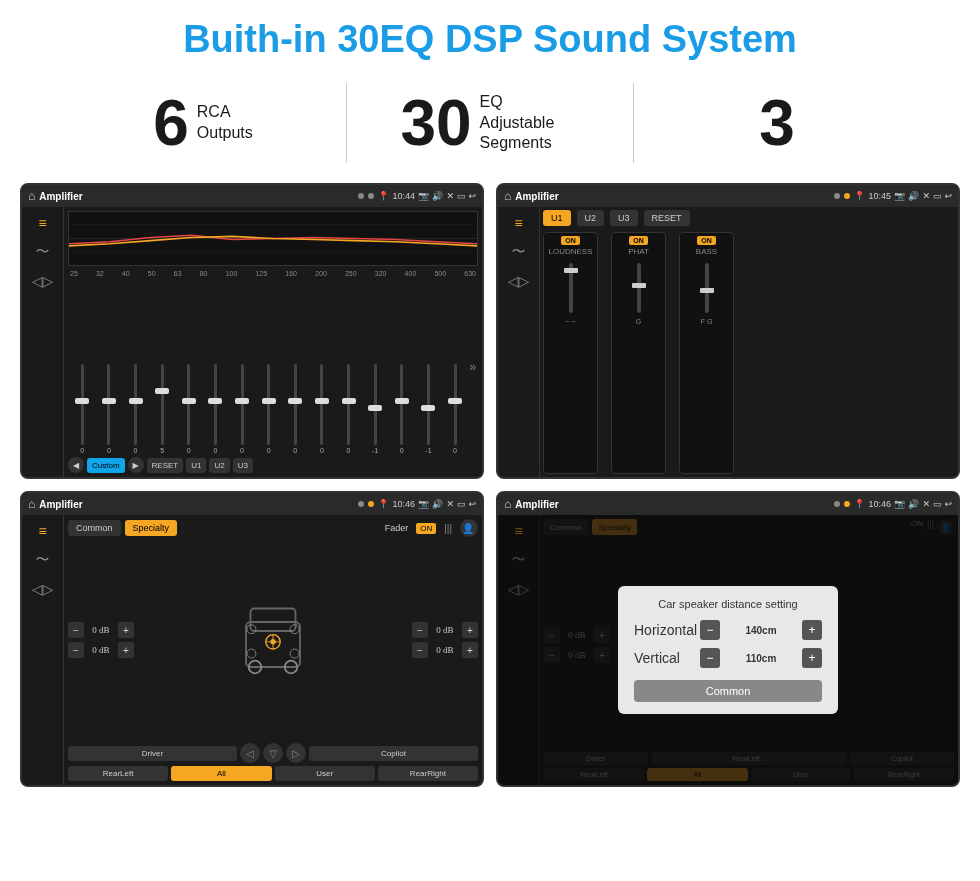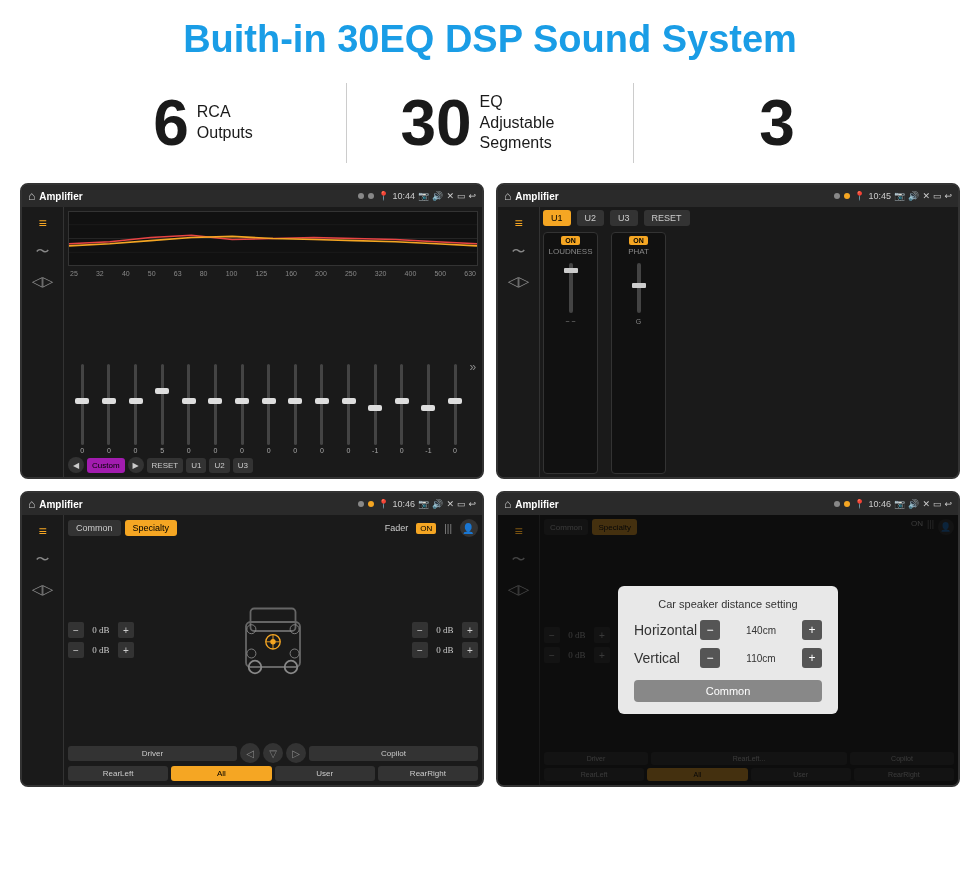--- a/index.html
+++ b/index.html
@@ -227,21 +227,21 @@
       background: #333;
       color: #ccc;
       border: none;
       border-radius: 3px;
       font-size: 8px;
       padding: 3px 5px;
       cursor: pointer;
     }
 
     .eq-btn.active-btn {
-      background: #a21caf;
+      background: #0ea5e9;
       color: #000;
     }
 
     .eq-nav-btn {
       background: #333;
       color: #ccc;
       border: none;
       border-radius: 50%;
       width: 16px;
       height: 16px;
@@ -524,20 +524,21 @@
       display: flex;
       align-items: center;
       justify-content: center;
     }
 
     .dialog-value {
       font-size: 10px;
       color: #333;
       flex: 1;
       text-align: center;
+      font-weight: bold;
     }
 
     .dialog-confirm-btn {
       background: #888;
       color: #fff;
       border: none;
       border-radius: 4px;
       width: 100%;
       padding: 5px;
       font-size: 11px;
@@ -784,20 +785,30 @@
             <span class="ch-label">PHAT</span>
             <div class="ch-slider-h">
               <div class="slider-h-track">
                 <div class="slider-h-thumb" style="top:20px"></div>
               </div>
             </div>
             <span style="font-size:7px;color:#888">G</span>
           </div>
 
 
+          <div class="amp-channel">
+            <div class="on-badge">ON</div>
+            <span class="ch-label">BASS</span>
+            <div class="ch-slider-h">
+              <div class="slider-h-track">
+                <div class="slider-h-thumb" style="top:25px"></div>
+              </div>
+            </div>
+            <span style="font-size:7px;color:#888">F G</span>
+          </div>
 
         </div>
       </div>
     </div>
   </div>
 
   <div class="screen-container screen-wrapper">
     <div class="status-bar">
       <span class="sb-home">⌂</span>
       <span class="sb-title">Amplifier</span>

